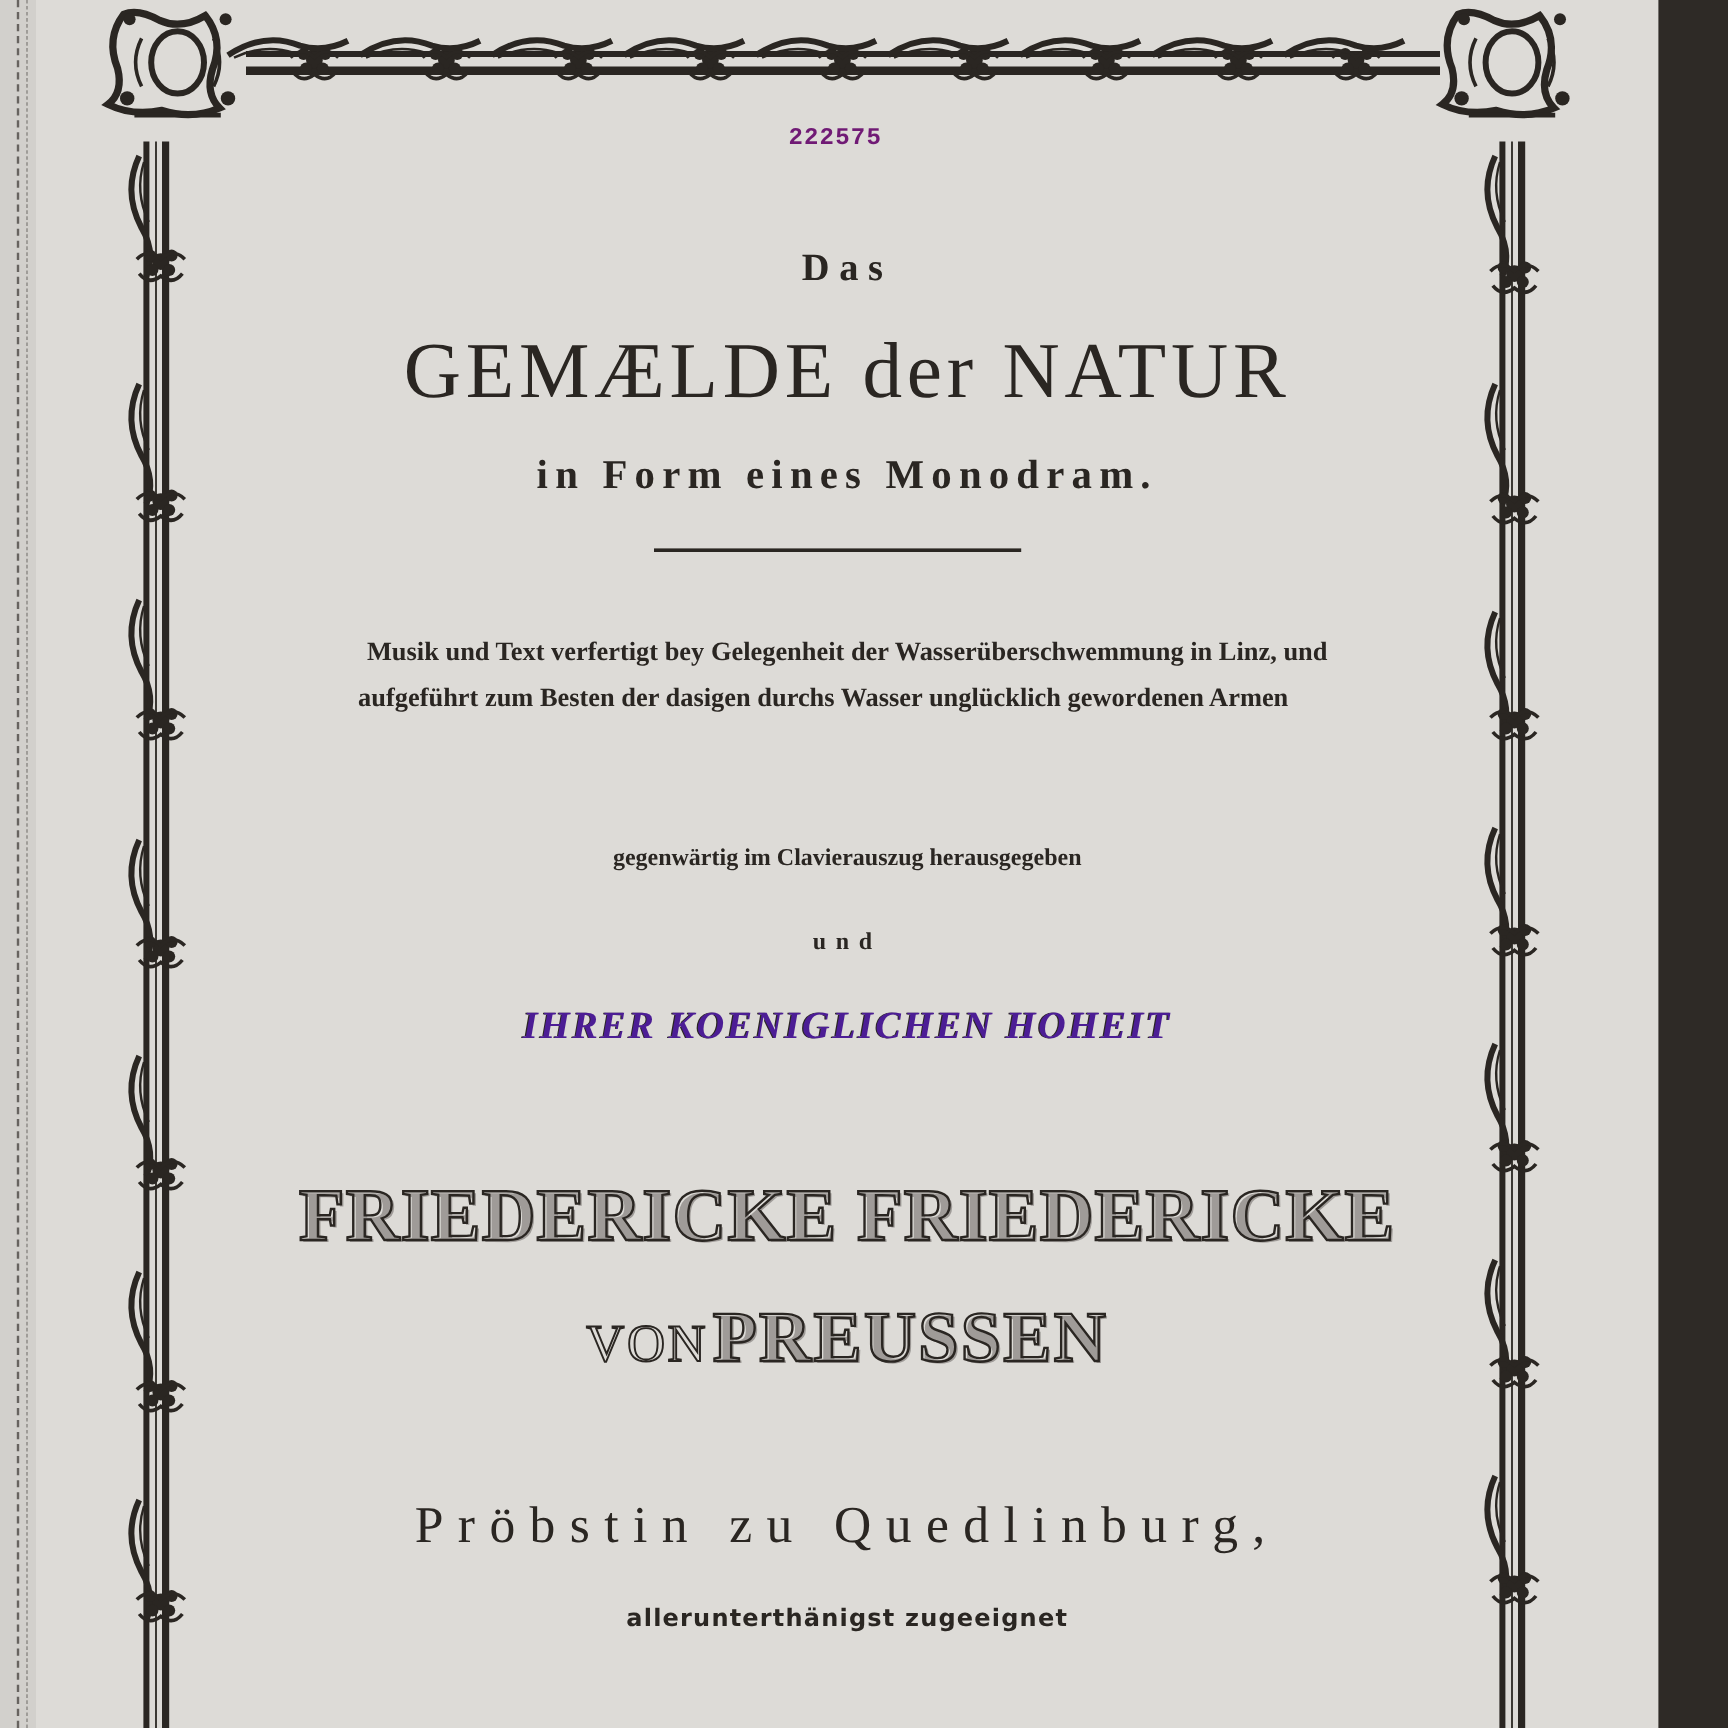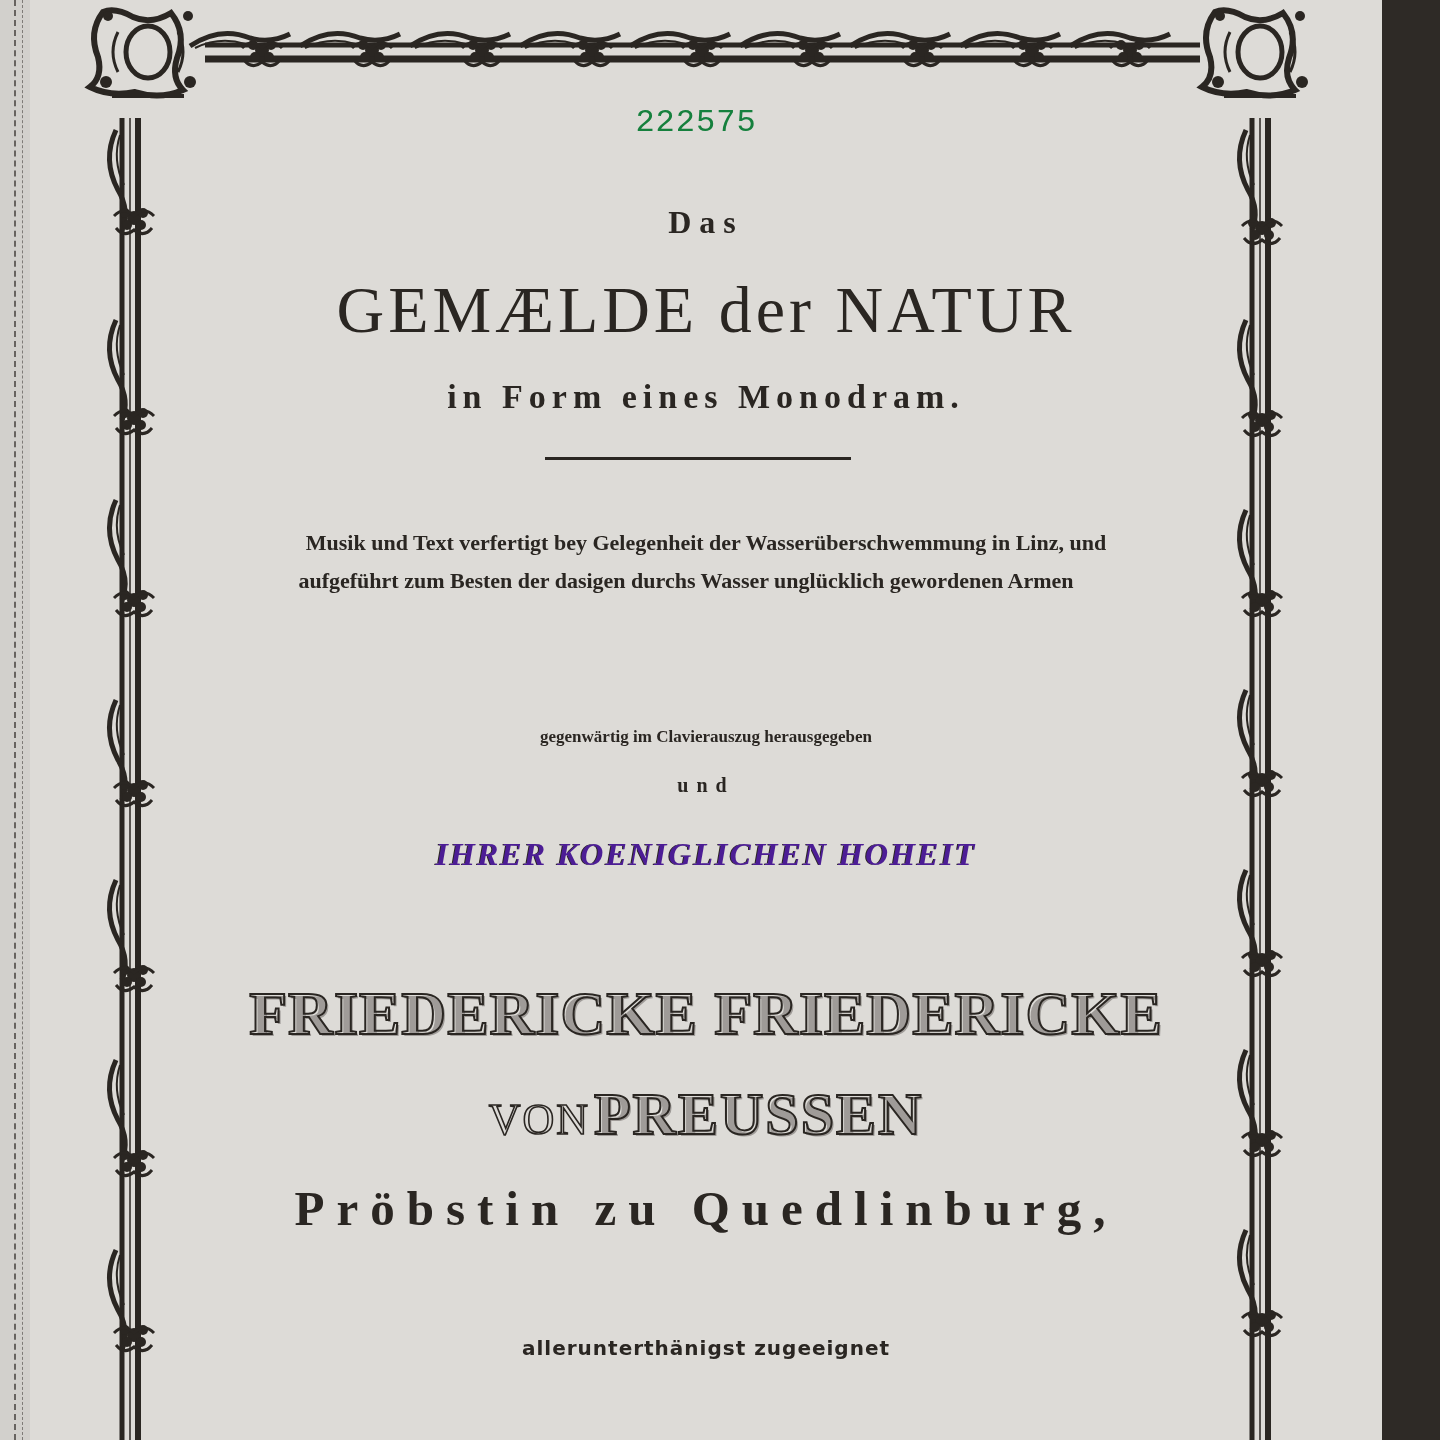--- a/index.html
+++ b/index.html
@@ -23,35 +23,35 @@
     background: #2e2a26;
   }
   .page {
     position: absolute; left: 30px; top: 0; width: 1352px; height: 1440px;
   }
   .frame-svg { position: absolute; left: 0; top: 0; }
 
   .text { position: absolute; left: 0; width: 100%; text-align: center; }
   .catalog-number {
     top: 104px; left: -10px; font-family: "Liberation Mono", "DejaVu Sans Mono", monospace;
-    font-size: 32px; font-weight: normal; letter-spacing: 1px; color: #15803d;
+    font-size: 20px; font-weight: bold; letter-spacing: 1px; color: #701a75;
   }
   .das { top: 204px; font-size: 32px; font-weight: bold; letter-spacing: 8px; }
   .main-title { top: 272px; font-size: 66px; letter-spacing: 4px; }
   .subtitle { top: 378px; font-size: 34px; font-weight: bold; letter-spacing: 6px; }
   .rule {
     position: absolute; top: 457px; left: 515px; width: 306px; height: 3px;
     background: #2a2622;
   }
   .desc { font-size: 22px; font-weight: bold; }
   .desc1 { top: 530px; left: 0; }
   .desc2 { top: 568px; left: -20px; }
   .small { font-size: 18px; font-weight: bold; }
   .wie { top: 640px; }
-  .gegen { top: 727px; font-size: 17px; }
+  .gegen { top: 704px; font-size: 20px; }
   .und { top: 774px; letter-spacing: 8px; font-size: 20px; }
   .hoheit {
     top: 836px; font-size: 32px; font-weight: bold; font-style: italic;
     letter-spacing: 2px; color: #4c1d95;
     text-shadow: 1px 0 0 #dddbd7, -1px 0 0 #2a2622;
   }
   .der { top: 906px; font-size: 36px; letter-spacing: 14px; }
   .prinzessin {
     top: 978px; font-size: 62px; font-weight: bold; letter-spacing: 1px;
     color: transparent; -webkit-text-stroke: 2px #2a2622;
@@ -60,21 +60,21 @@
   .preussen { top: 1080px; }
   .von {
     font-size: 44px; font-weight: normal; color: transparent;
     -webkit-text-stroke: 1.6px #2a2622; letter-spacing: 2px;
   }
   .preussen-word {
     font-size: 60px; font-weight: bold; color: transparent;
     -webkit-text-stroke: 2px #2a2622; letter-spacing: 2px;
     text-shadow: 2px 2px 0 rgba(42,38,34,.35);
   }
-  .probstin { top: 1180px; font-size: 49px; font-weight: bold; letter-spacing: 12px; }
+  .probstin { top: 1247px; font-size: 43px; font-weight: normal; letter-spacing: 12px; }
   .zugeeignet {
     top: 1336px; font-size: 20px; font-weight: bold; letter-spacing: 1px;
     font-family: "DejaVu Sans", "Liberation Sans", sans-serif;
   }
 </style>
 </head>
 <body>
 
 <div class="left-edge">
   <div class="left-edge-line"></div>

